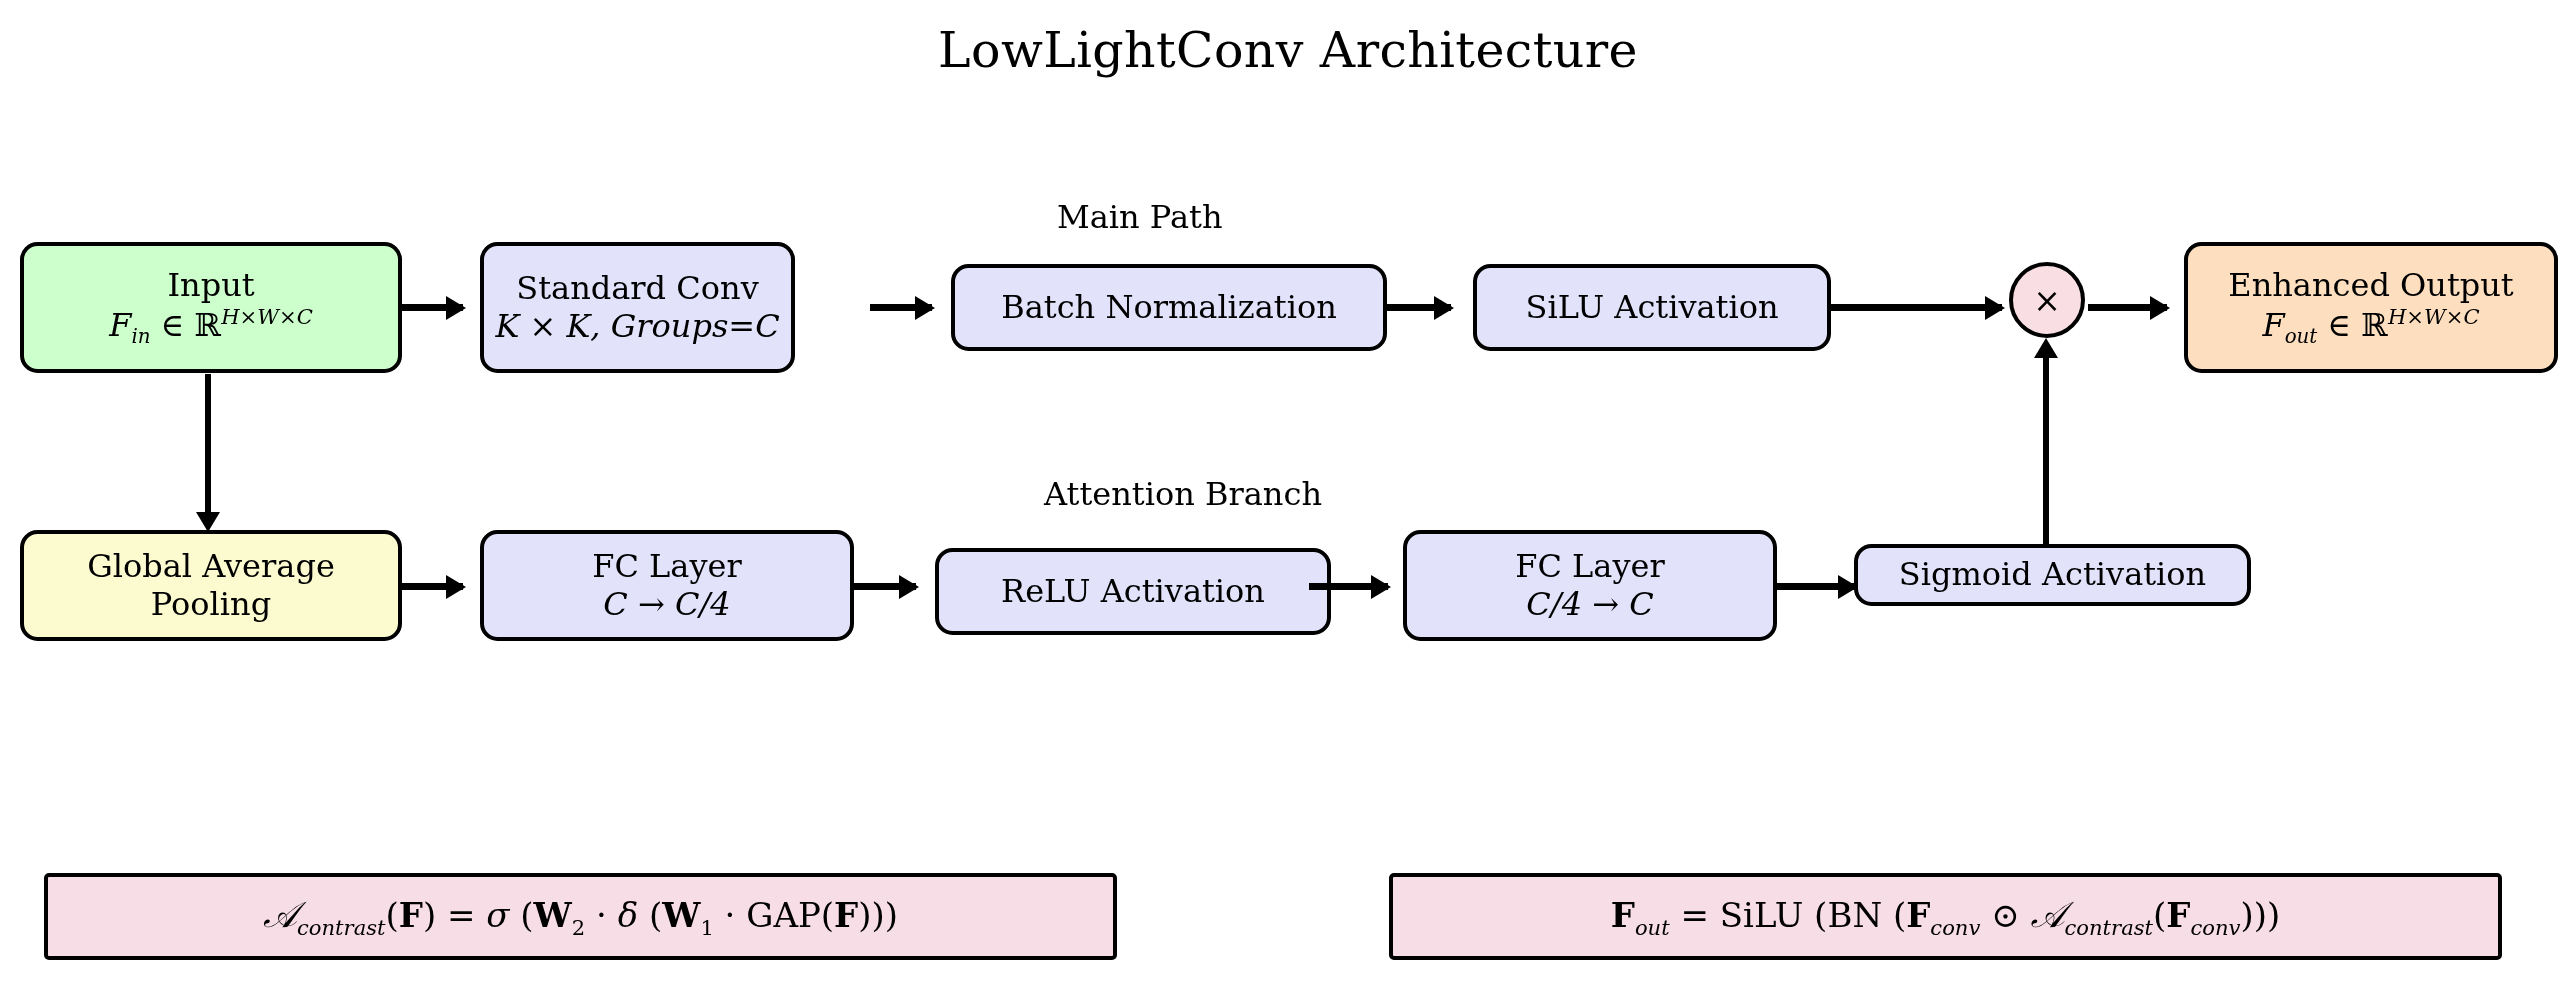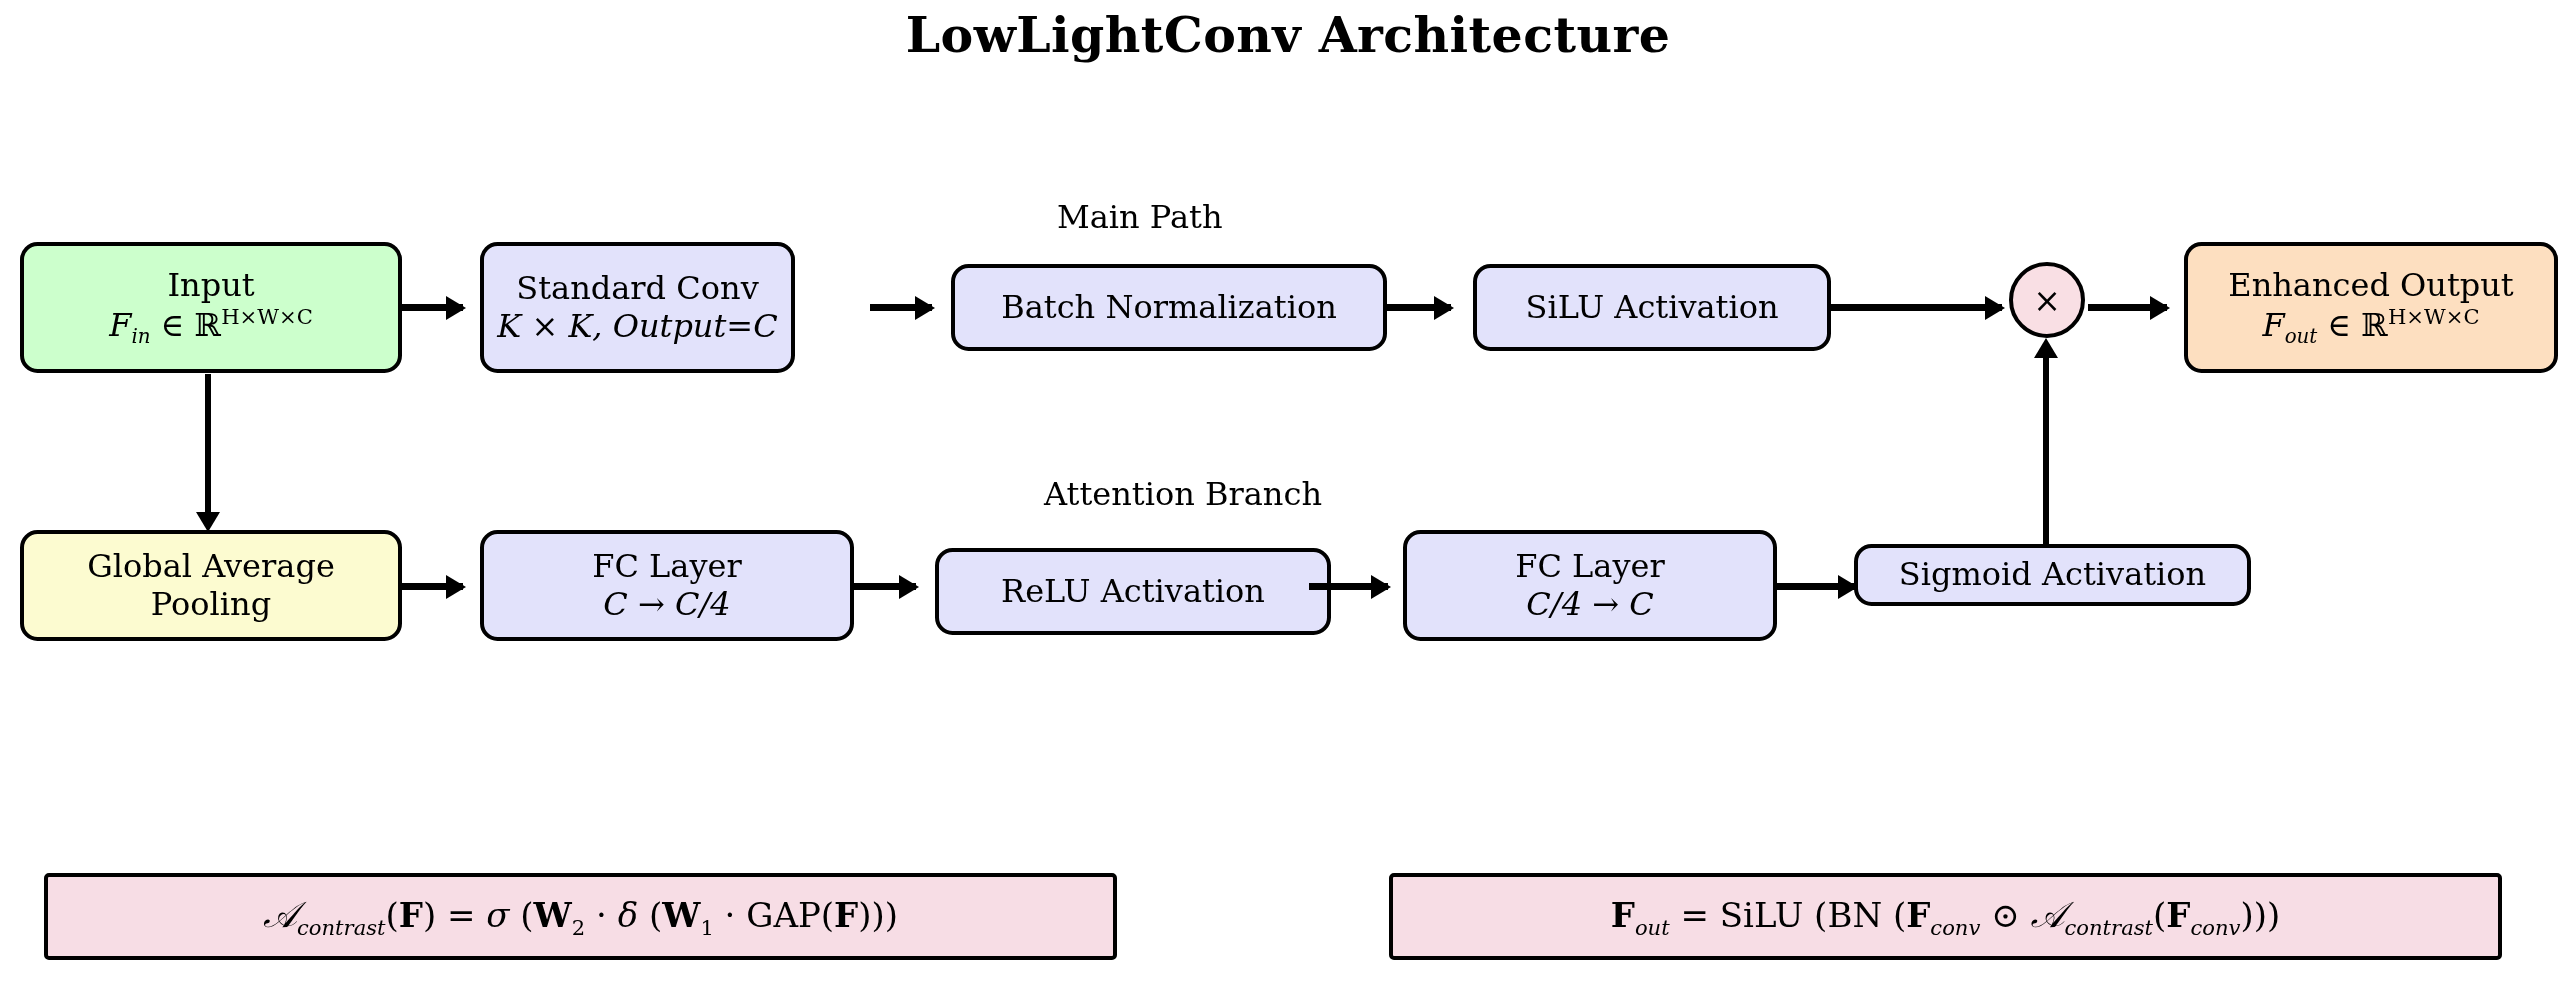--- a/index.html
+++ b/index.html
@@ -17,25 +17,25 @@
     width: 2576px;
     height: 1006px;
     background: #ffffff;
     overflow: hidden;
   }
 
   
   .title {
     position: absolute;
     left: 0;
-    top: 6px;
+    top: 22px;
     width: 2576px;
     text-align: center;
     font-size: 49px;
-    font-weight: bold;
+    font-weight: normal;
     font-family: "DejaVu Serif", "Liberation Serif", serif;
     letter-spacing: 0.4px;
   }
 
   
   .node {
     position: absolute;
     box-sizing: border-box;
     border: 4px solid #000000;
     border-radius: 17.5px;
@@ -55,20 +55,21 @@
   .fill-green  { background: #ccffcc; }
   .fill-blue   { background: #e2e2fb; }
   .fill-yellow { background: #fcfbd0; }
   .fill-peach  { background: #fddfc0; }
 
   
   .mi { font-style: italic; }
   .sup {
     font-size: 0.66em;
     vertical-align: super;
+    font-style: italic;
     margin-top: 24px;
   }
   .sub {
     font-size: 0.62em;
     vertical-align: sub;
     font-style: italic;
   }
   .bb { font-family: "DejaVu Serif", "Liberation Serif", serif; font-style: normal; }
 
   
@@ -176,21 +177,21 @@
 
   <div class="node fill-green" style="left:20px; top:242px; width:382px; height:131px;">
     <span class="l1">Input</span>
     <span class="l2"><span class="mi">F</span><span class="sub">in</span><span class="bb"> ∈ ℝ</span><span class="sup">H×W×C</span></span>
   </div>
 
   <div class="arrow-h" style="left:401px; top:304px; width:62px;"></div>
 
   <div class="node fill-blue" style="left:480px; top:242px; width:315px; height:131px;">
     <span class="l1">Standard Conv</span>
-    <span class="l2 mi">K × K, Output=C</span>
+    <span class="l2 mi">K × K, Groups=C</span>
   </div>
 
   <div class="arrow-h" style="left:870px; top:304px; width:62px;"></div>
 
   <div class="node fill-blue" style="left:951px; top:264px; width:436px; height:87px;">
     <span class="l1">Batch Normalization</span>
   </div>
 
   <div class="arrow-h" style="left:1387px; top:304px; width:64px;"></div>
 

